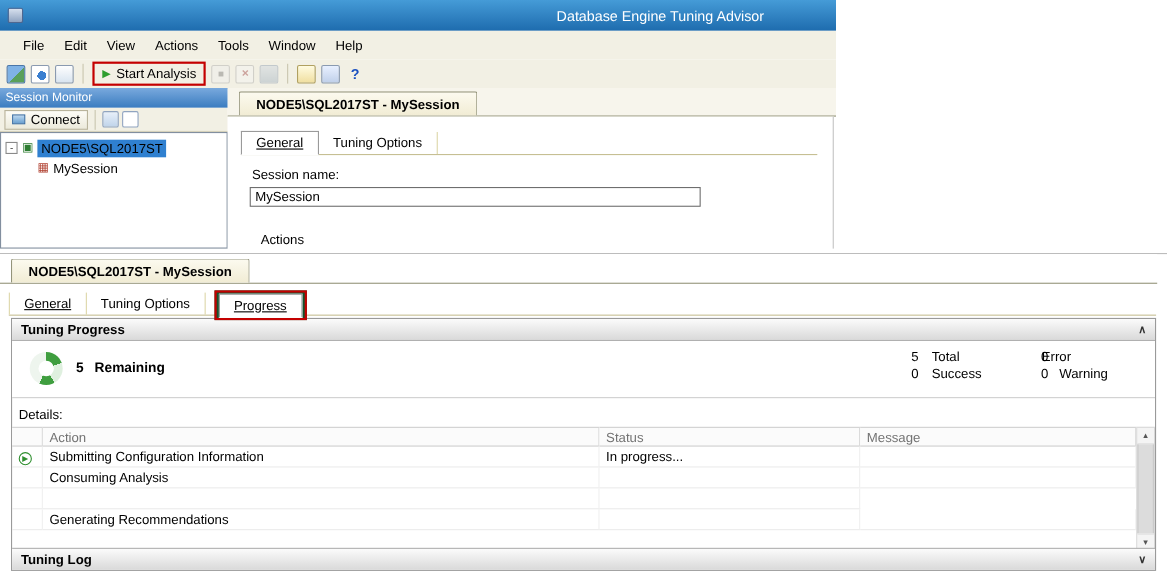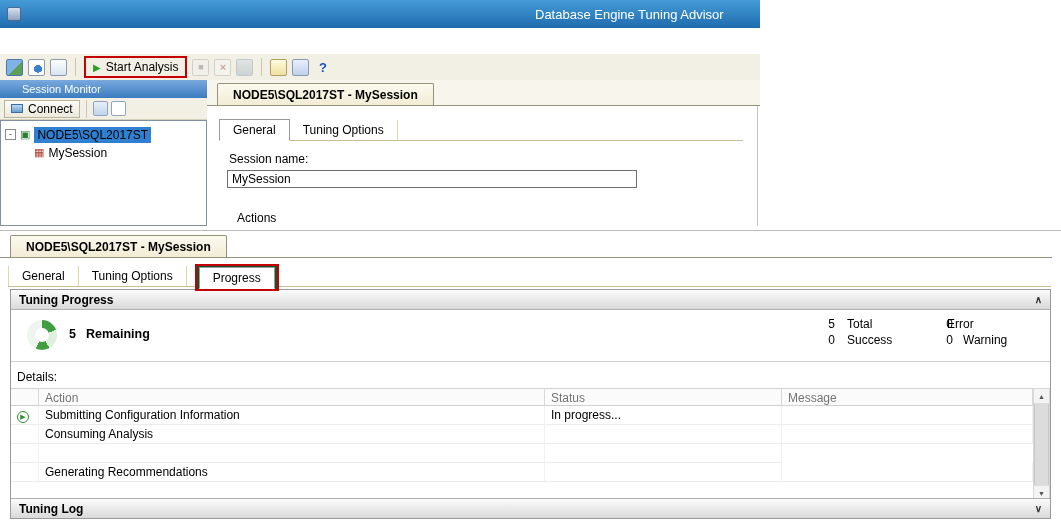--- a/index.html
+++ b/index.html
@@ -5,21 +5,21 @@
   html,body{margin:0;padding:0;background:#fff;}
   .screen{position:relative;width:1061px;height:522px;background:#fff;
     font-family:"Liberation Sans",sans-serif;font-size:12px;color:#000;overflow:hidden;}
   .screen *{box-sizing:border-box;}
 
   
   .titlebar{position:absolute;left:0;top:0;width:760px;height:28px;
     background:linear-gradient(#459bd7,#1e6cae);display:flex;align-items:center;}
   .app-icon{width:14px;height:14px;margin-left:7px;border-radius:2px;
     background:linear-gradient(#d7e0ee,#8fa3c0);border:1px solid #4f6790;}
-  .win-title{position:absolute;left:535px;color:#fff;font-size:13px;white-space:nowrap;text-align:center;}
+  .win-title{position:absolute;left:506px;color:#fff;font-size:13px;white-space:nowrap;text-align:center;}
 
   .menubar{position:absolute;left:0;top:28px;width:760px;height:26px;background:#f2f0e4;
     display:flex;align-items:center;padding-left:12px;}
   .menu-item{padding:4px 9px;cursor:default;}
 
   .toolbar{position:absolute;left:0;top:54px;width:760px;height:27px;background:#f2f0e4;
     border-bottom:1px solid #d6d2bc;display:flex;align-items:center;gap:5px;padding-left:6px;}
   .tb-icon{width:17px;height:17px;display:inline-flex;align-items:center;justify-content:center;
     font-size:9px;border-radius:2px;}
   .ic-tune{background:linear-gradient(135deg,#7fb2e5 55%,#5aa05a 55%);border:1px solid #4a76a8;}
@@ -35,21 +35,21 @@
   .disabled{opacity:.45;}
   .tb-sep{width:1px;height:18px;background:#c9c5ae;margin:0 3px;}
 
   .highlight-box{border:2px solid #c40000;display:inline-flex;align-items:center;background:transparent;}
   .start-btn{display:flex;align-items:center;gap:5px;background:transparent;border:none;
     font-family:"Liberation Sans",sans-serif;font-size:12px;padding:2px 7px;cursor:default;}
   .play-glyph{color:#2e9e2e;font-size:10px;}
 
   
   .session-monitor{position:absolute;left:0;top:80px;width:207px;height:146px;}
-  .sm-header{height:18px;line-height:18px;padding-left:22px;color:#fff;font-size:11px;
+  .sm-header{height:18px;line-height:18px;padding-left:5px;color:#fff;font-size:11px;
     background:linear-gradient(#79a9dd,#3a7cc0);}
   .sm-toolbar{height:22px;background:#f2f0e4;border-bottom:1px solid #d6d2bc;
     display:flex;align-items:center;gap:3px;padding:0 4px;}
   .connect-btn{display:flex;align-items:center;gap:5px;padding:1px 6px;border:1px solid #b9b49c;
     background:linear-gradient(#fdfcf7,#eceadb);font-size:12px;cursor:default;}
   .connect-icon{width:12px;height:9px;border:1px solid #3a6ea5;background:linear-gradient(#bcd8f0,#6aa0d0);}
   .sm-icon{width:15px;height:15px;background:linear-gradient(#e8f0fa,#c0d4ea);border:1px solid #90a4c0;border-radius:2px;}
   .sm-icon2{width:15px;height:15px;background:#fff;border:1px solid #90a4c0;border-radius:2px;}
   .sm-tree{position:absolute;left:0;top:40px;right:0;bottom:0;background:#fff;border:1px solid #828f9f;}
   .tree-row{display:flex;align-items:center;gap:4px;height:17px;padding-left:4px;margin-top:5px;}
@@ -64,21 +64,21 @@
   
   .doc-strip-top{position:absolute;left:207px;top:80px;width:553px;height:26px;background:#f7f5ec;
     border-bottom:1px solid #94947a;padding-left:10px;display:flex;align-items:flex-end;}
   .doc-tab{display:inline-block;padding:4px 15px 3px;background:linear-gradient(#fcfaef,#f1ecd4);
     border:1px solid #94947a;border-bottom:none;border-radius:2px 2px 0 0;font-weight:bold;font-size:12px;}
 
   .doc-content-top{position:absolute;left:207px;top:106px;width:551px;height:120px;background:#fff;
     border-right:1px solid #c4c4c4;}
   .tabstrip{display:flex;align-items:flex-end;border-bottom:1px solid #c6bf93;height:25px;}
   .tabstrip .tab{padding:3px 13px;border-right:1px solid #ddd6a8;cursor:default;}
-  .tabstrip .tab:first-child{border-left:1px solid #ddd6a8;}
+  .tabstrip .tab:first-child{border-left:1px solid #ddd6a8;text-decoration:underline;}
   .tabstrip .tab.active{background:#fff;border:1px solid #9a9a9a;border-bottom:1px solid #fff;
     margin-bottom:-1px;position:relative;z-index:2;}
   .top-tabs{position:absolute;left:12px;top:10px;width:524px;}
   .session-name-label{position:absolute;left:22px;top:46px;}
   .session-name-input{position:absolute;left:20px;top:64px;width:410px;height:18px;
     border:1px solid #6e6e6e;padding:1px 4px;font-family:"Liberation Sans",sans-serif;font-size:12px;}
   .workload-label{position:absolute;left:30px;top:105px;}
 
   
   .bottom-window{position:absolute;left:0;top:230px;width:1061px;height:292px;background:#fff;
@@ -127,20 +127,29 @@
 </head>
 <body>
 
 <div class="screen">
 
   <div class="titlebar">
     <span class="app-icon"></span>
     <span class="win-title">Database Engine Tuning Advisor</span>
   </div>
 
+  <div class="menubar">
+    <span class="menu-item">File</span>
+    <span class="menu-item">Edit</span>
+    <span class="menu-item">View</span>
+    <span class="menu-item">Actions</span>
+    <span class="menu-item">Tools</span>
+    <span class="menu-item">Window</span>
+    <span class="menu-item">Help</span>
+  </div>
 
   <div class="toolbar">
     <span class="tb-icon ic-tune"></span>
     <span class="tb-icon ic-view"></span>
     <span class="tb-icon ic-open"></span>
     <span class="tb-sep"></span>
     <span class="highlight-box">
       <button class="start-btn">
         <span class="play-glyph">▶</span>
         <span>Start Analysis</span>

